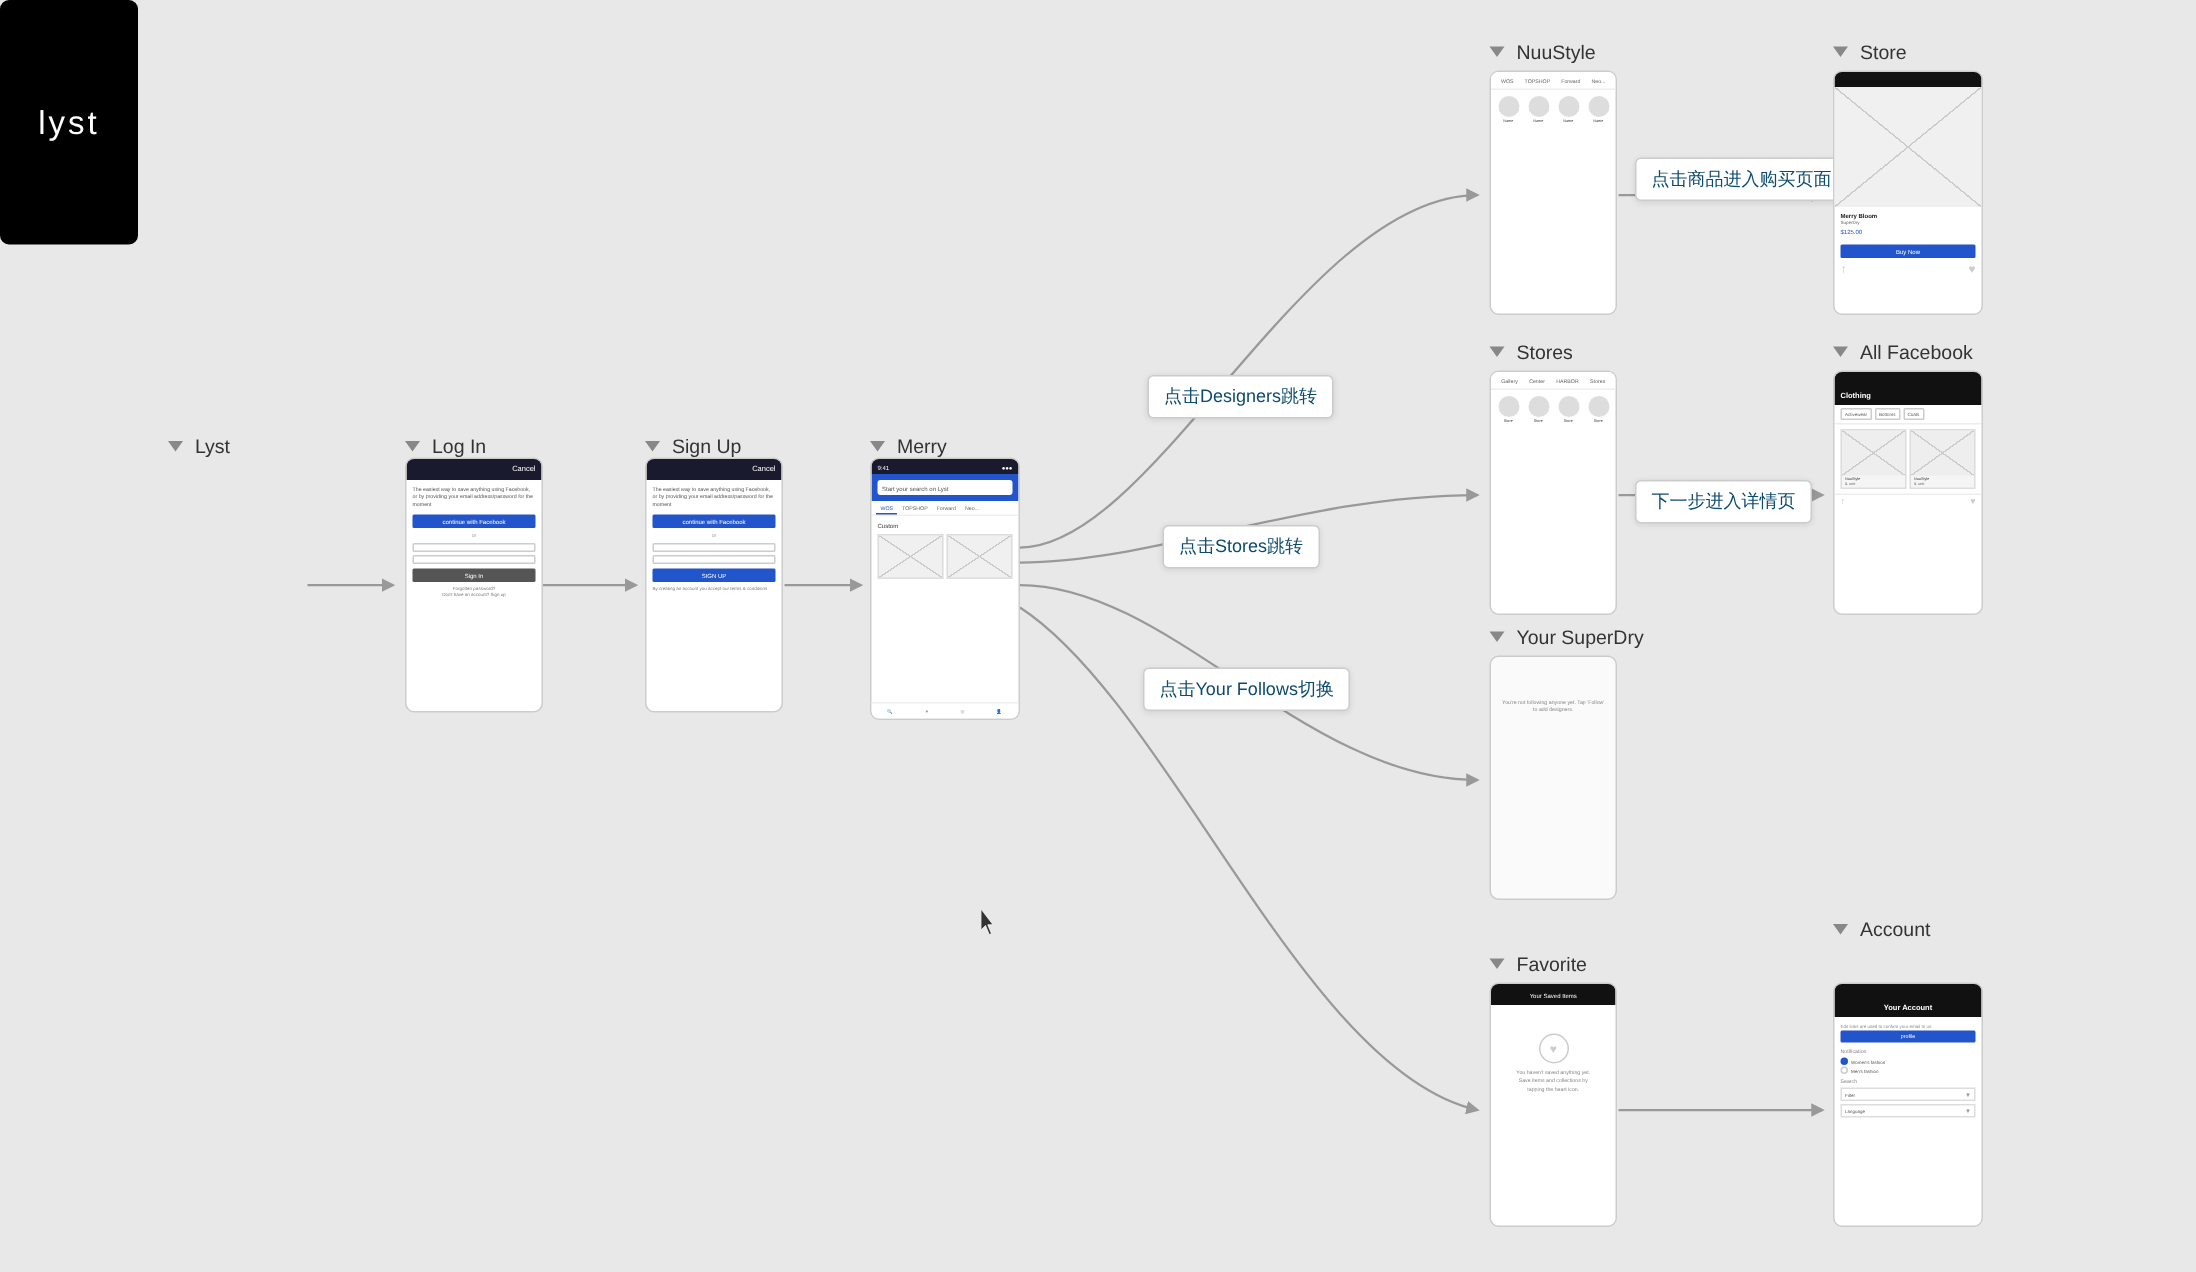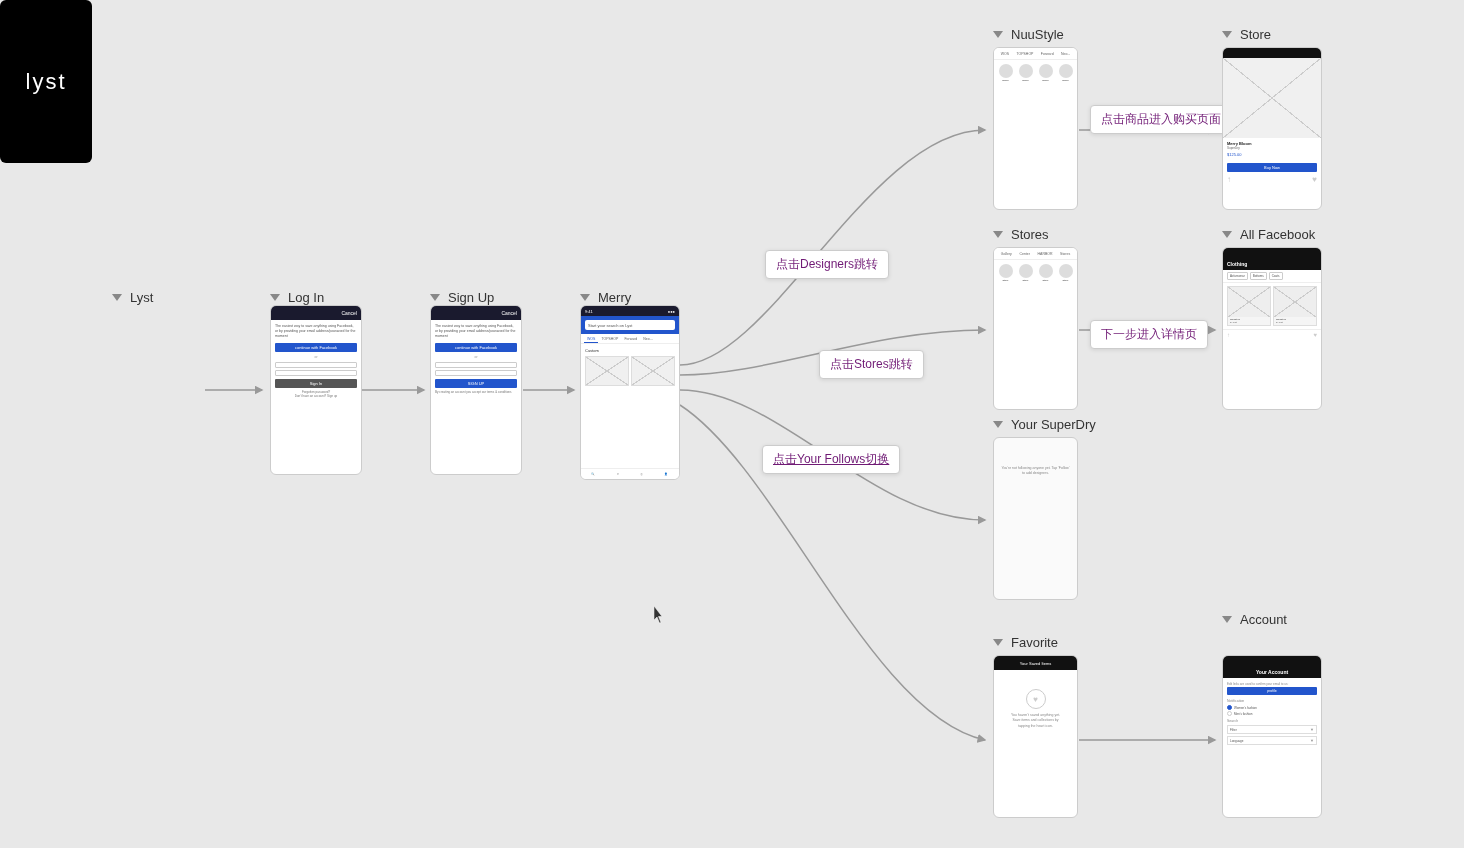--- a/index.html
+++ b/index.html
@@ -653,21 +653,21 @@
     }
 
     
     .callout {
       position: absolute;
       background: #fff;
       border: 1px solid #ccc;
       border-radius: 4px;
       padding: 5px 10px;
       font-size: 12px;
-      color: #701a75;
+      color: #0c4a6e;
       white-space: nowrap;
       box-shadow: 0 1px 4px rgba(0,0,0,0.1);
     }
 
     
     .arrows-svg {
       position: absolute;
       top: 0; left: 0;
       width: 1464px;
       height: 848px;
@@ -806,25 +806,25 @@
       <div class="bottom-nav-item">♥</div>
       <div class="bottom-nav-item">◎</div>
       <div class="bottom-nav-item">👤</div>
     </div>
   </div>
 
   <div class="callout" style="left: 765px; top: 250px;">
     <span>点击Designers跳转</span>
   </div>
 
-  <div class="callout" style="left: 775px; top: 350px; margin-left: 44px;">
+  <div class="callout" style="left: 775px; top: 350px;">
     <span>点击Stores跳转</span>
   </div>
 
-  <div class="callout" style="left: 762px; top: 445px; text-decoration: underline;">
+  <div class="callout" style="left: 762px; top: 445px;">
     <span>点击Your Follows切换</span>
   </div>
 
   <div class="callout" style="left: 1090px; top: 105px;">
     <span>点击商品进入购买页面</span>
   </div>
 
   <div class="callout" style="left: 1090px; top: 320px;">
     <span>下一步进入详情页</span>
   </div>

